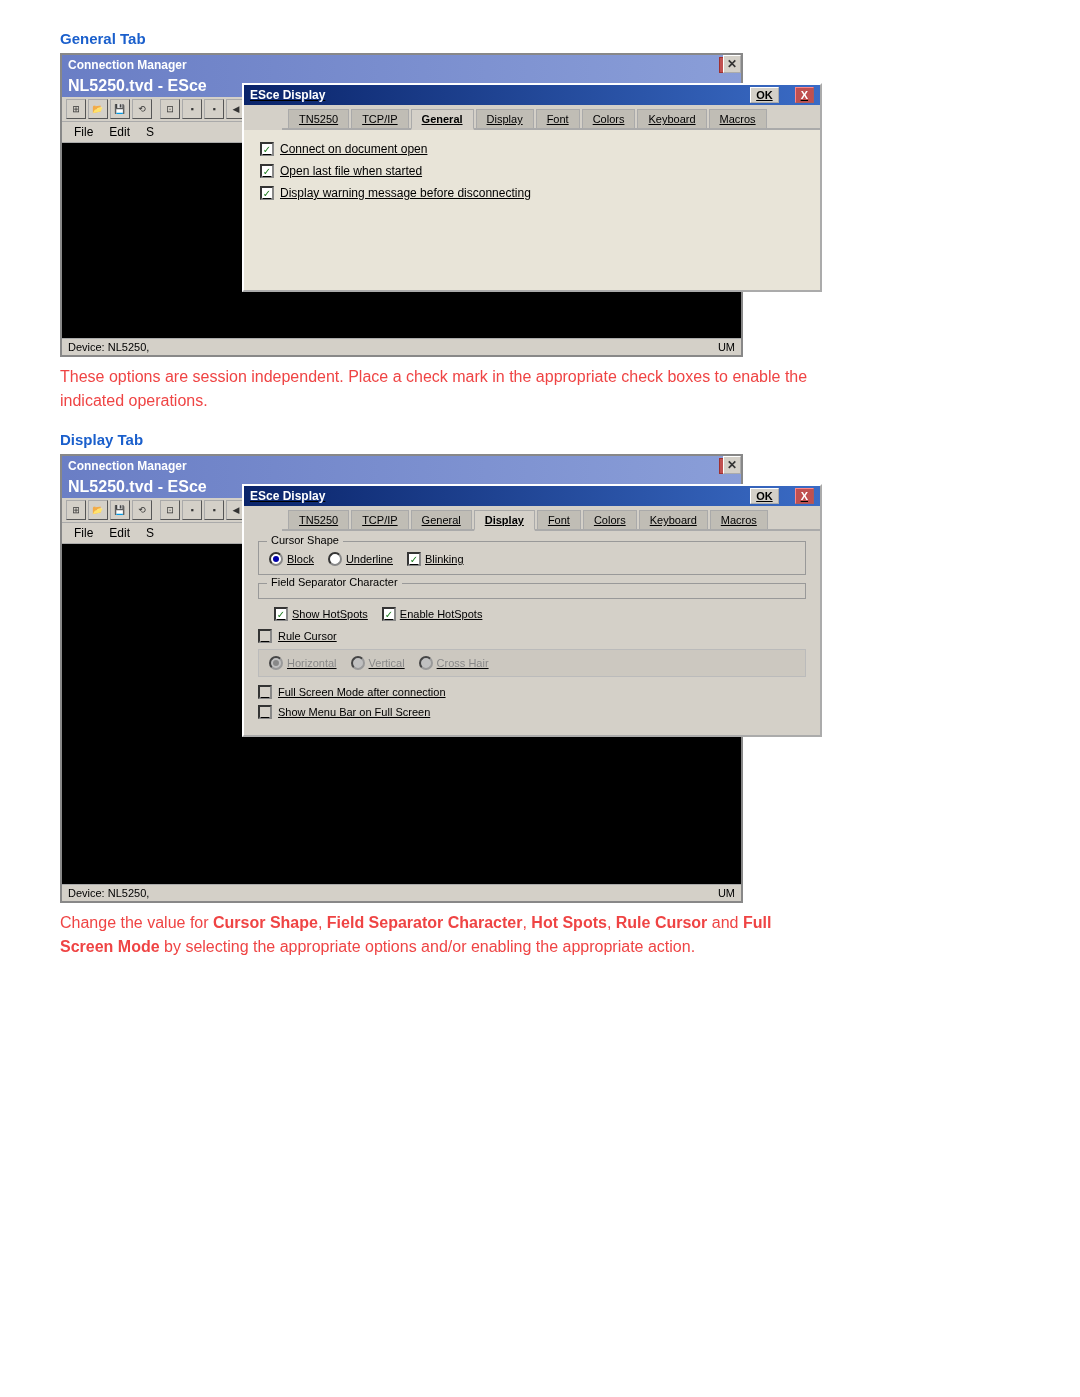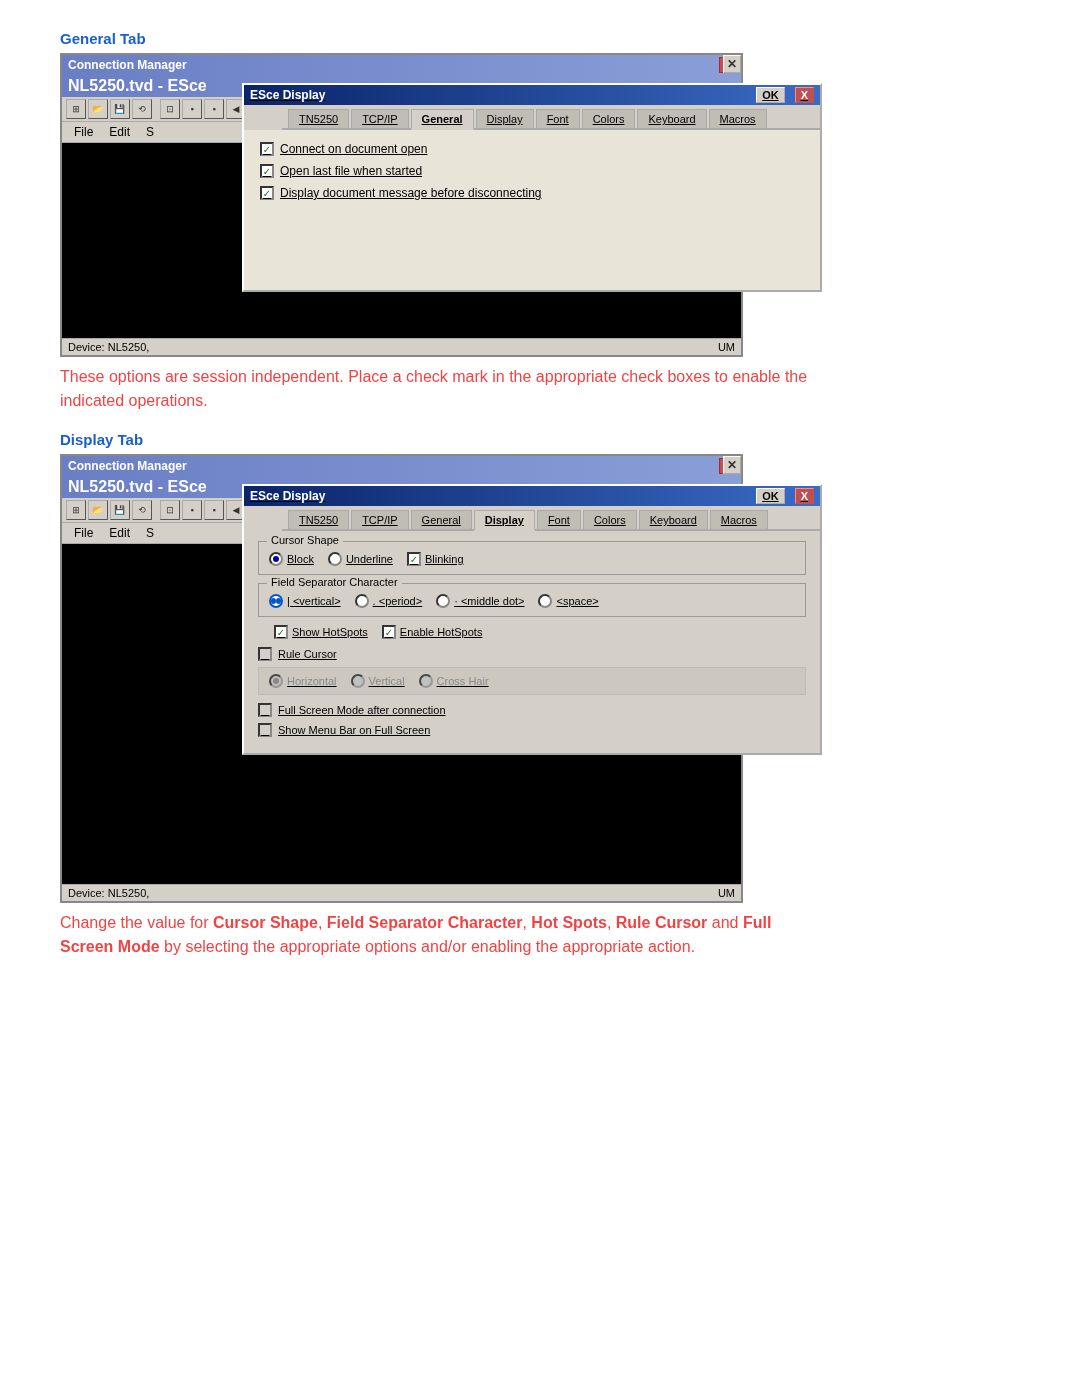--- a/index.html
+++ b/index.html
@@ -113,21 +113,21 @@
       background: linear-gradient(to right, #0a246a, #3a6bc5);
       color: white;
       font-size: 12px;
       font-weight: bold;
       padding: 2px 6px;
       display: flex;
       align-items: center;
       justify-content: space-between;
     }
     .dialog-title-btns {
-      display: flex; gap: 10px;
+      display: flex; gap: 16px;
     }
     .dialog-ok-btn {
       background: #d4d0c8;
       border: 1px outset #fff;
       color: black;
       font-size: 11px;
       font-weight: bold;
       padding: 1px 5px;
       cursor: pointer;
     }
@@ -360,21 +360,21 @@
         <div class="check-row">
           <div class="win-checkbox">✓</div>
           <span>Connect on document open</span>
         </div>
         <div class="check-row">
           <div class="win-checkbox">✓</div>
           <span>Open last file when started</span>
         </div>
         <div class="check-row">
           <div class="win-checkbox">✓</div>
-          <span>Display document message before disconnecting</span>
+          <span>Display warning message before disconnecting</span>
         </div>
       </div>
     </div>
   </div>
 
   <div style="background:#000;height:195px;position:relative;"></div>
 
   <div class="window-x">✕</div>
 
   <div class="statusbar">
@@ -459,40 +459,20 @@
             </div>
             <div class="radio-item">
               <div class="win-checkbox">✓</div>
               <span>Blinking</span>
             </div>
           </div>
         </div>
 
         <div class="group-box">
           <span class="group-label">Field Separator Character</span>
-          <div class="radio-row" style="margin-top:4px;">
-            <div class="radio-item">
-              <div class="win-radio checked-blue" style="border-color:#0055cc;background:#fff;width:14px;height:14px;border:2px solid #0055cc;border-radius:50%;display:flex;align-items:center;justify-content:center;">
-                  <span style="width:6px;height:6px;background:#0055cc;border-radius:50%;display:block;"></span>
-                </div>
-              <span>| &lt;vertical&gt;</span>
-            </div>
-            <div class="radio-item">
-              <div class="win-radio"></div>
-              <span>. &lt;period&gt;</span>
-            </div>
-            <div class="radio-item">
-              <div class="win-radio"></div>
-              <span>· &lt;middle dot&gt;</span>
-            </div>
-            <div class="radio-item">
-              <div class="win-radio"></div>
-              <span>&lt;space&gt;</span>
-            </div>
-          </div>
         </div>
 
         <div style="margin-bottom:8px;">
           <div class="hotspots-row" style="padding-left:16px;">
             <div class="radio-item">
               <div class="win-checkbox">✓</div>
               <span>Show HotSpots</span>
             </div>
             <div class="radio-item">
               <div class="win-checkbox">✓</div>

